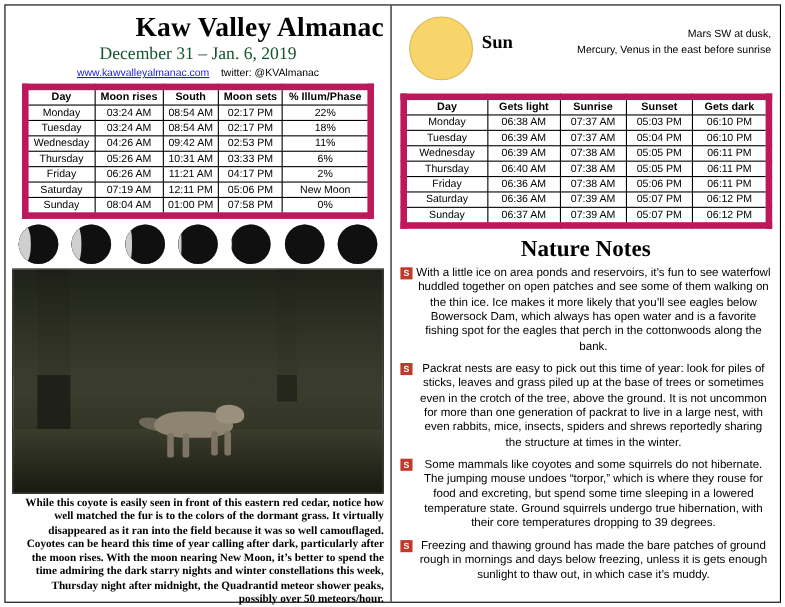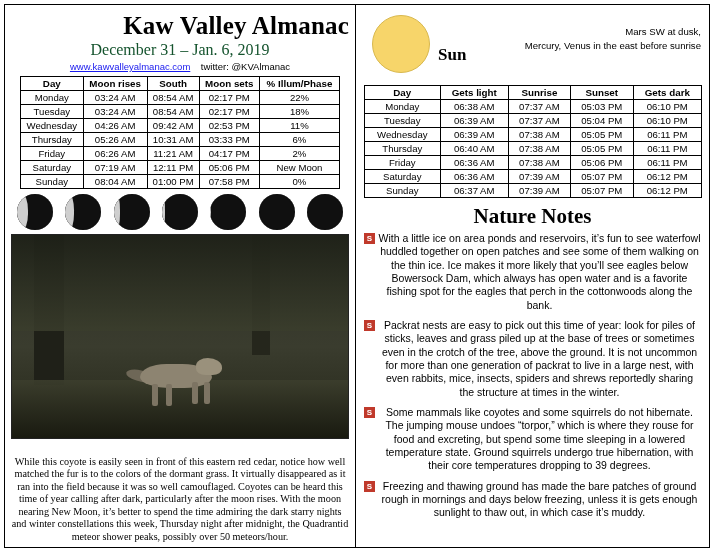--- a/index.html
+++ b/index.html
@@ -59,21 +59,21 @@
     color: #1a1aee;
     text-decoration: underline;
   }
   .links .tw { color: #000; }
 
   table.moon, table.sun {
     border-collapse: collapse;
     font-size: 9.6px;
     color: #000;
     margin: 0 auto;
-    border: 1px solid #be185d;
+    border: 6px solid #be185d;
     padding-left: 41px;
   }
   table.moon { width: 320px; }
   table.moon th, table.moon td,
   table.sun th, table.sun td {
     border: 1px solid #000;
     text-align: center;
     padding: 1px 2px;
     white-space: nowrap;
   }
@@ -146,26 +146,27 @@
     transform: rotate(14deg);
   }
   .photo .coyote .leg {
     position: absolute;
     width: 6px; height: 22px;
     background: #7d7463;
     border-radius: 2px;
   }
   .caption {
     width: 338px;
-    margin: 17px auto 0 auto;
+    margin: 3px auto 0 auto;
     font-family: "Liberation Serif", serif;
     font-size: 10.2px;
     line-height: 1.22;
-    text-align: center;
-    color: #000;
+    text-align: right;
+    color: #000;
+    font-weight: bold;
   }
 
   
   .right {
     position: absolute;
     left: 356px; top: 5px;
     width: 353px; height: 542px;
     padding: 6px 8px 0 8px;
   }
   .sunhead {
@@ -180,21 +181,21 @@
     background: #f7d56a;
     border: 1px solid #d8b84e;
     margin-left: 8px;
     margin-top: 4px;
     flex: 0 0 auto;
   }
   .sun-label {
     font-family: "Liberation Serif", serif;
     font-size: 17px;
     font-weight: bold;
-    margin-top: 34px;
+    margin-top: 18px;
     flex: 0 0 auto;
   }
   .sun-notes {
     flex: 1 1 auto;
     text-align: right;
     font-size: 9.6px;
     line-height: 1.5;
     margin-top: 14px;
     color: #000;
   }

